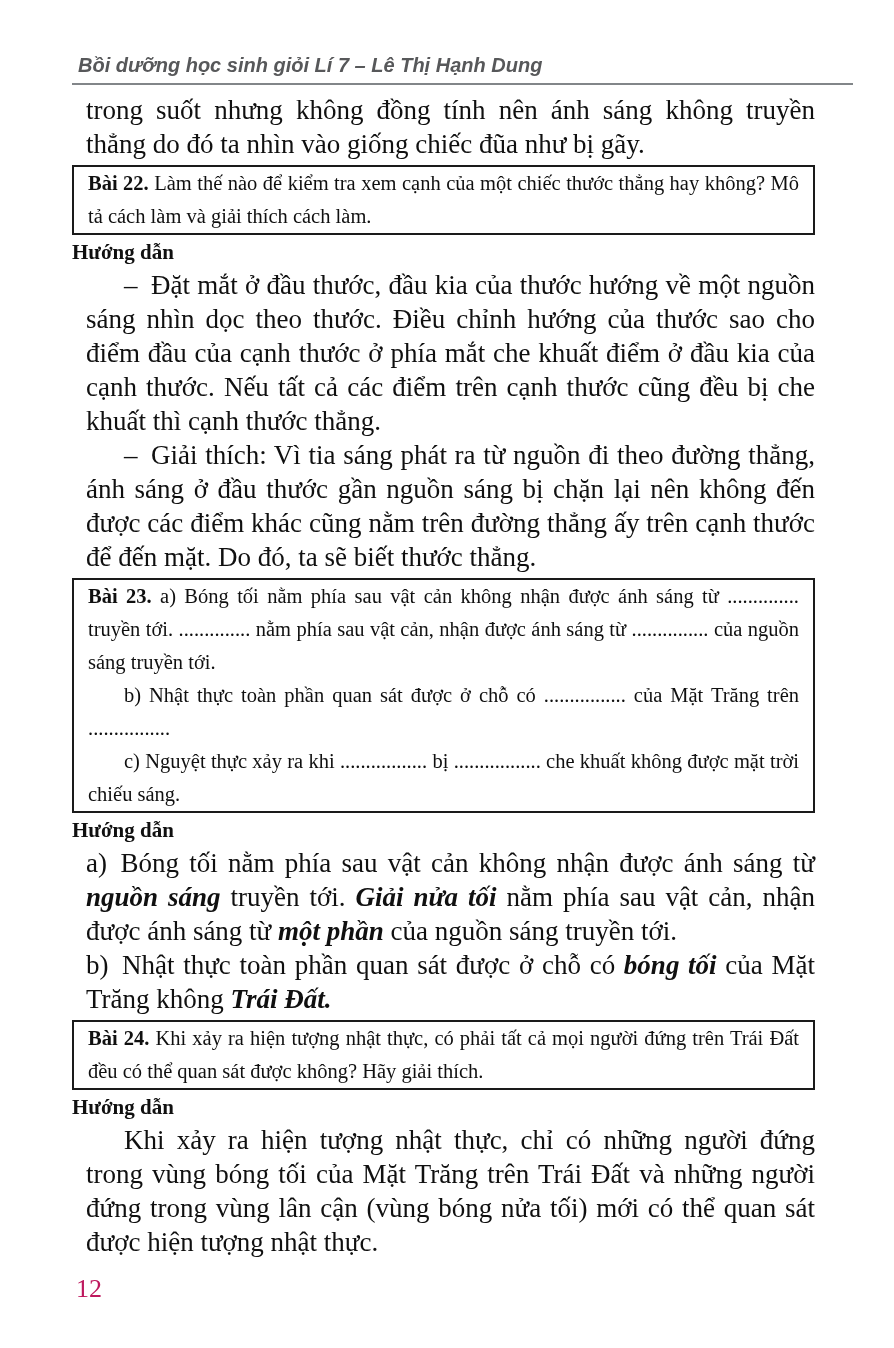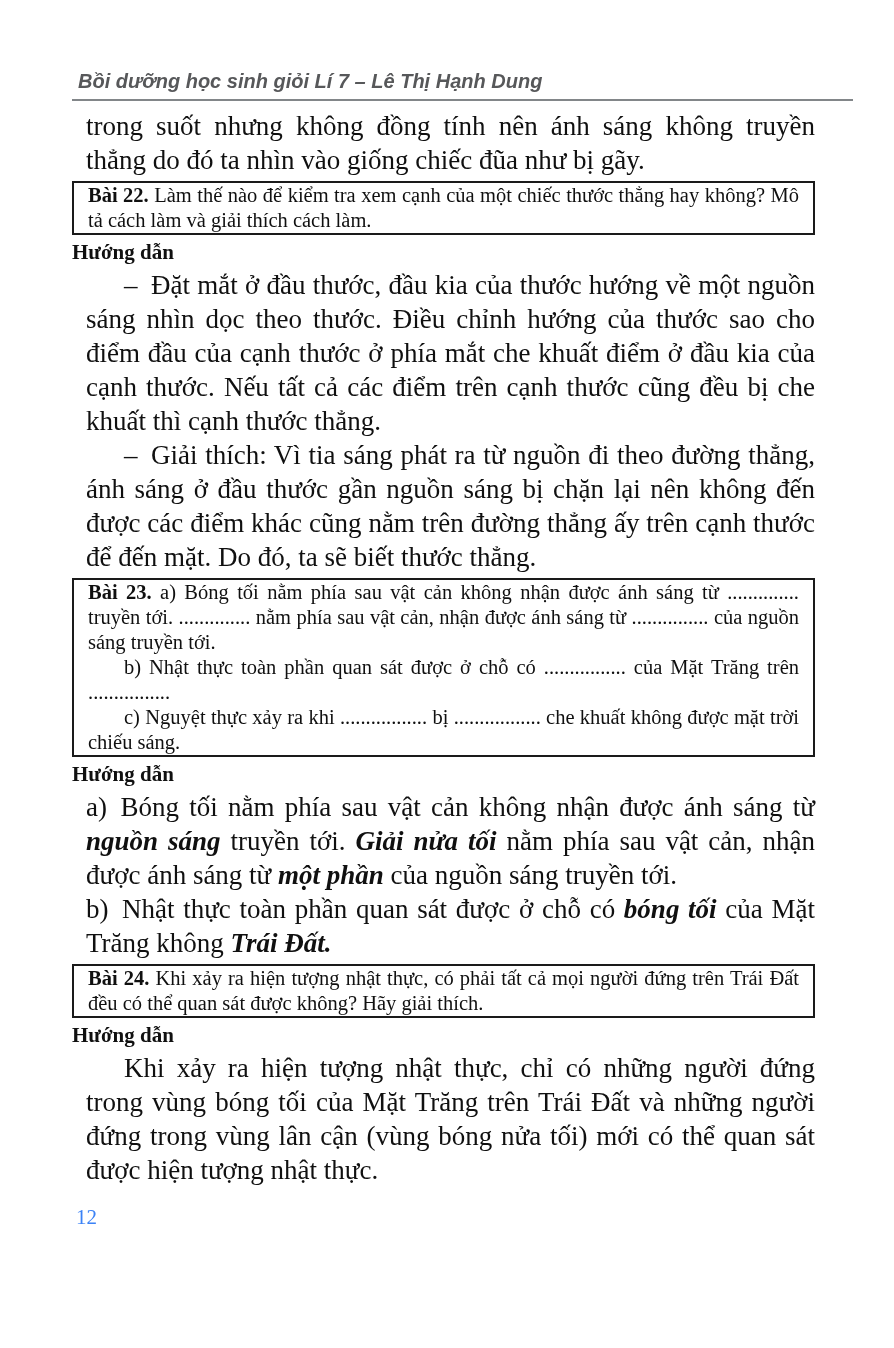--- a/index.html
+++ b/index.html
@@ -24,42 +24,41 @@
   .running-header {
     font-family: "Liberation Sans", sans-serif;
     font-weight: bold;
     font-style: italic;
     font-size: 20px;
     line-height: 26px;
     color: #57585a;
     padding: 0 0 5px 6px;
     border-bottom: 2px solid #828689;
     margin-right: -38px;
-    margin-top: 16px;
   }
   
   .para {
     margin: 0;
     font-size: 27px;
     line-height: 34px;
     text-align: justify;
     padding-left: 14px;
   }
   .para.first { margin-top: 8px; }
   .para.indented { text-indent: 38px; }
   
   .exercise-box {
     border: 2px solid #1a1a1a;
     margin: 4px 0 0 0;
   }
   .exercise-box p {
     margin: 0;
     padding: 0 14px;
     font-size: 20.5px;
-    line-height: 25px;
+    line-height: 33px;
     text-align: justify;
   }
   .exercise-box p.indented { text-indent: 36px; }
   .exercise-label { font-weight: bold; }
   
   .guide-heading {
     margin: 3px 0 2px 0;
     font-size: 21px;
     line-height: 28px;
     font-weight: bold;
@@ -68,23 +67,23 @@
   }
   
   .bi {
     font-weight: bold;
     font-style: italic;
   }
   
   .page-number {
     margin-top: 16px;
     padding-left: 4px;
-    font-size: 21px;
+    font-size: 26px;
     line-height: 28px;
-    color: #3b82f6;
+    color: #be185d;
   }
 </style>
 </head>
 <body>
 
 <div class="page">
 
   <div class="running-header"><span>Bồi dưỡng học sinh giỏi Lí 7 – Lê Thị Hạnh Dung</span></div>
 
   <p class="para first">trong suốt nhưng không đồng tính nên ánh sáng không truyền thẳng do đó ta nhìn vào giống chiếc đũa như bị gãy.</p>

